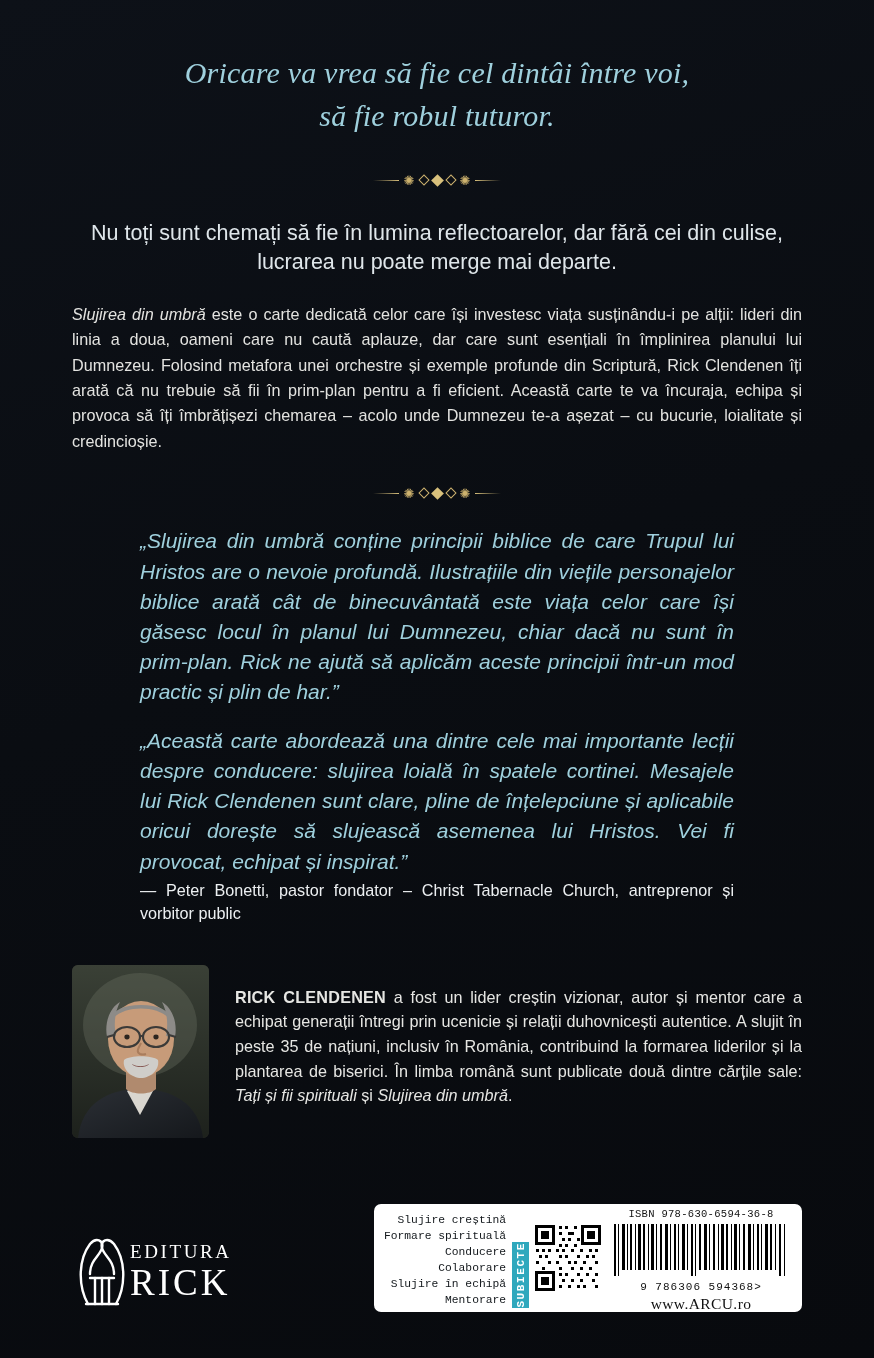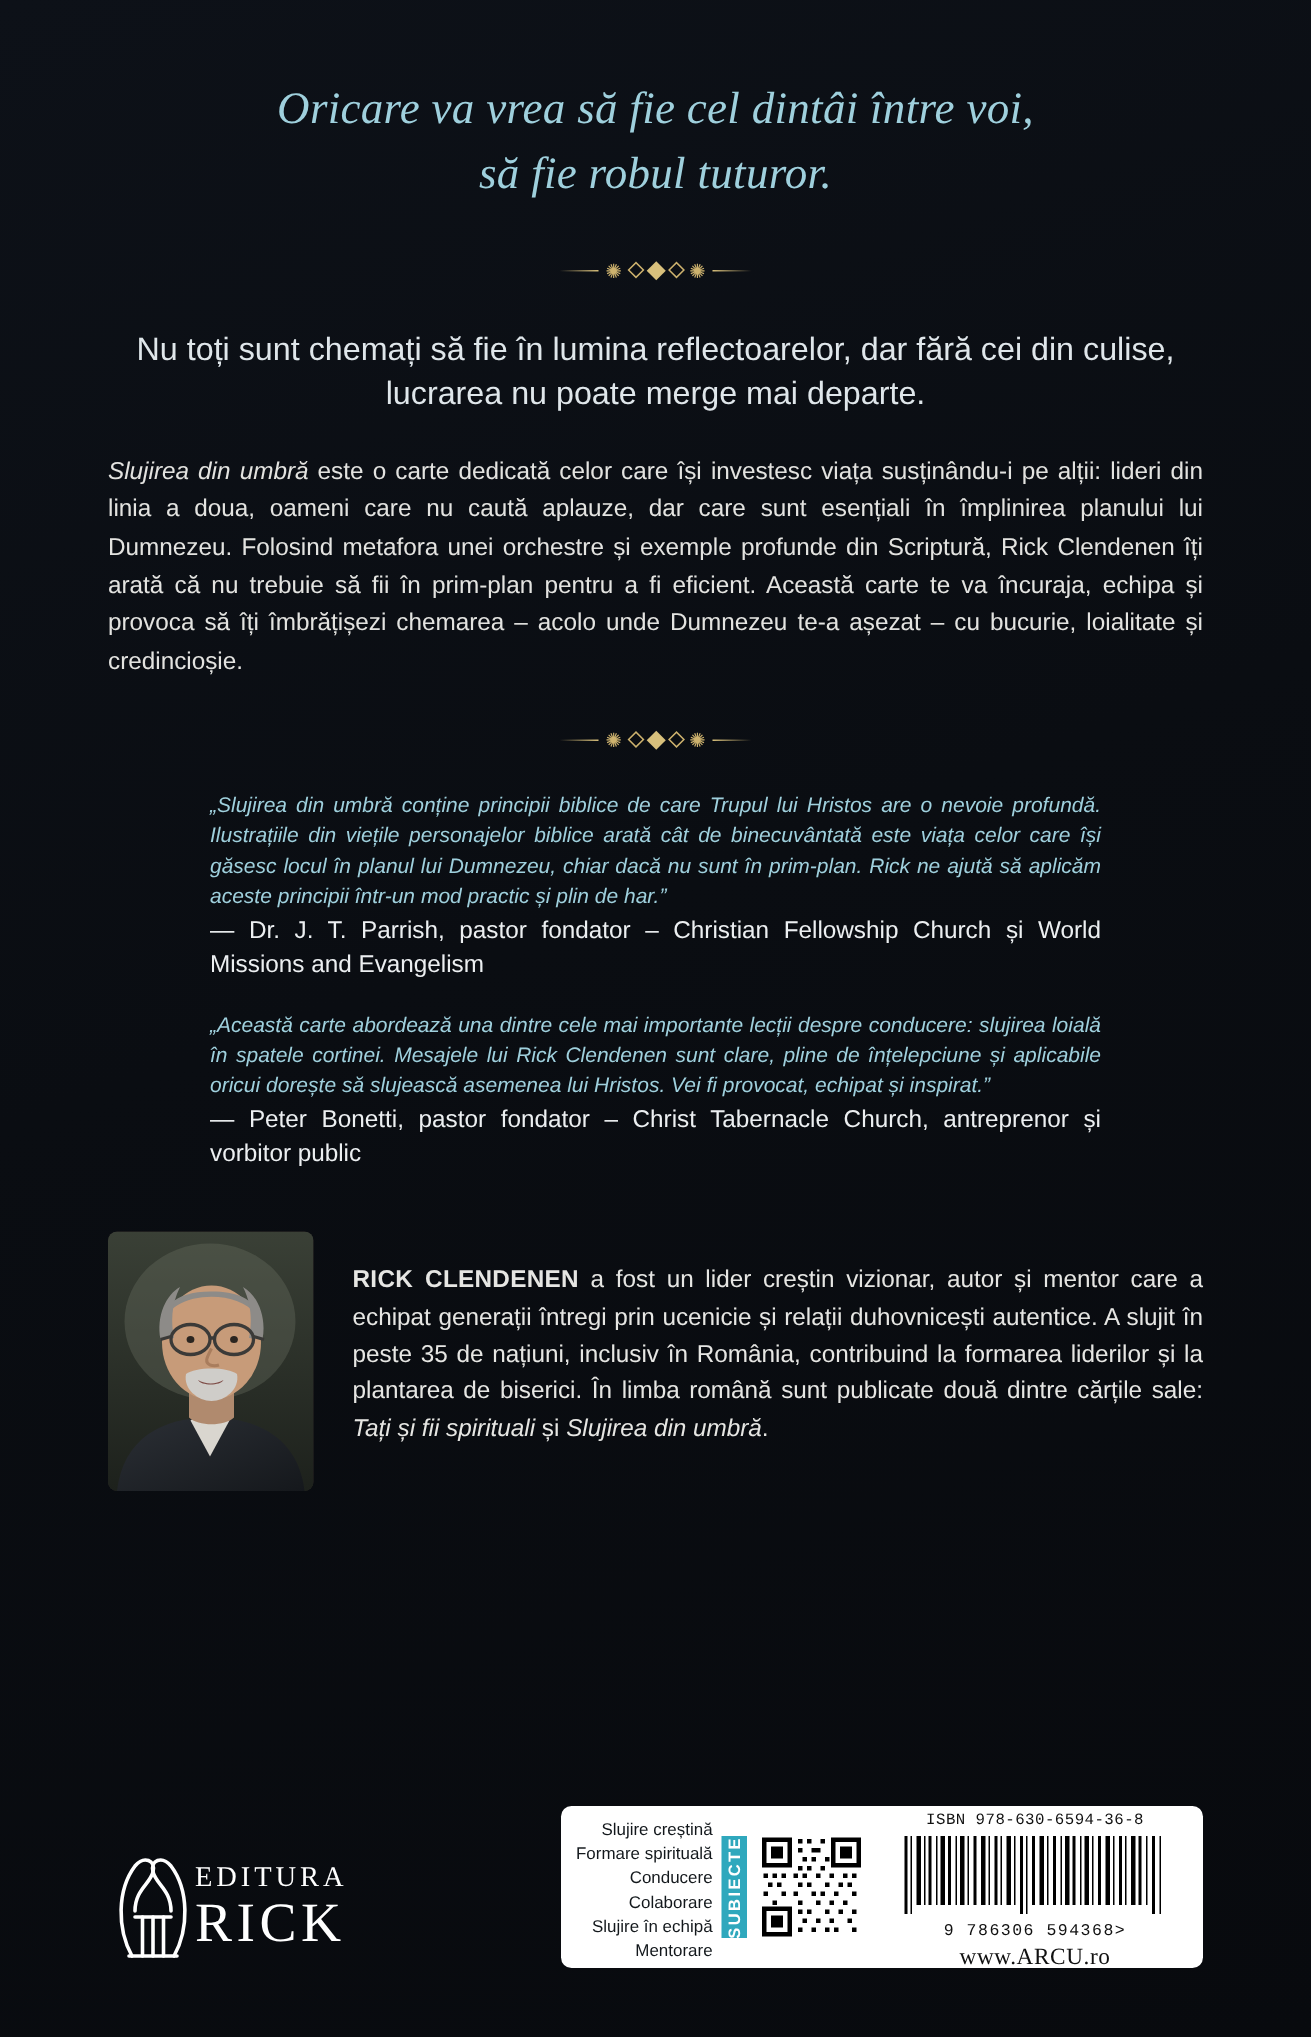--- a/index.html
+++ b/index.html
@@ -100,21 +100,21 @@
 
   
   .endorsements {
     margin: 24px 140px 0 140px;
   }
   .endorse {
     margin-bottom: 18px;
   }
   .endorse .quote {
     font-style: italic;
-    font-size: 14px;
+    font-size: 21px;
     line-height: 1.44;
     color: #9fd0dd;
     text-align: justify;
     margin: 0;
   }
   .endorse .attrib {
     margin-top: 2px;
     font-size: 16.2px;
     line-height: 1.42;
     color: #eceff1;
@@ -187,22 +187,23 @@
     bottom: 0;
     width: 428px;
     height: 108px;
     background: #ffffff;
     border-radius: 7px;
     display: flex;
     overflow: hidden;
   }
   .subjects {
     display: flex;
-    align-items: center;
+    align-items: flex-end;
     padding: 4px 0 4px 6px;
+    font-family: Liberation Mono, monospace;
   }
   .subjects .list {
     text-align: right;
     font-size: 11.3px;
     line-height: 1.42;
     color: #13181c;
     padding: 5px 6px 0 4px;
     white-space: nowrap;
   }
   .subjects .tab {
@@ -287,21 +288,20 @@
     <span class="dia small"></span>
     <span class="dia"></span>
     <span class="dia small"></span>
     <span class="x">✺</span>
     <span class="bar right"></span>
   </div>
 
   <div class="endorsements">
     <div class="endorse">
       <p class="quote"><span>„Slujirea din umbră</span><span> conține principii biblice de care Trupul lui Hristos are o nevoie profundă. Ilustrațiile din viețile personajelor biblice arată cât de binecuvântată este viața celor care își găsesc locul în planul lui Dumnezeu, chiar dacă nu sunt în prim-plan. Rick ne ajută să aplicăm aceste principii într-un mod practic și plin de har.”</span></p>
-      <div class="attrib">— Dr. J. T. Parrish, pastor fondator – Christian Fellowship Church și World Missions and Evangelism</div>
     </div>
     <div class="endorse">
       <p class="quote"><span>„Această carte abordează</span><span> una dintre cele mai importante lecții despre conducere: slujirea loială în spatele cortinei. Mesajele lui Rick Clendenen sunt clare, pline de înțelepciune și aplicabile oricui dorește să slujească asemenea lui Hristos. Vei fi provocat, echipat și inspirat.”</span></p>
       <div class="attrib">— Peter Bonetti, pastor fondator – Christ Tabernacle Church, antreprenor și vorbitor public</div>
     </div>
   </div>
 
   <div class="author-block">
     <div class="author-photo">
       <svg width="137" height="173" viewBox="0 0 137 173" aria-hidden="true">

